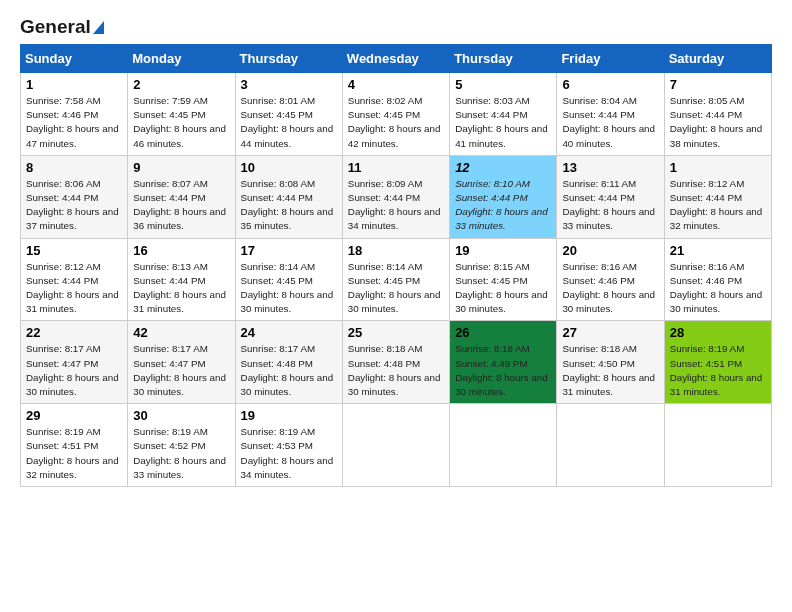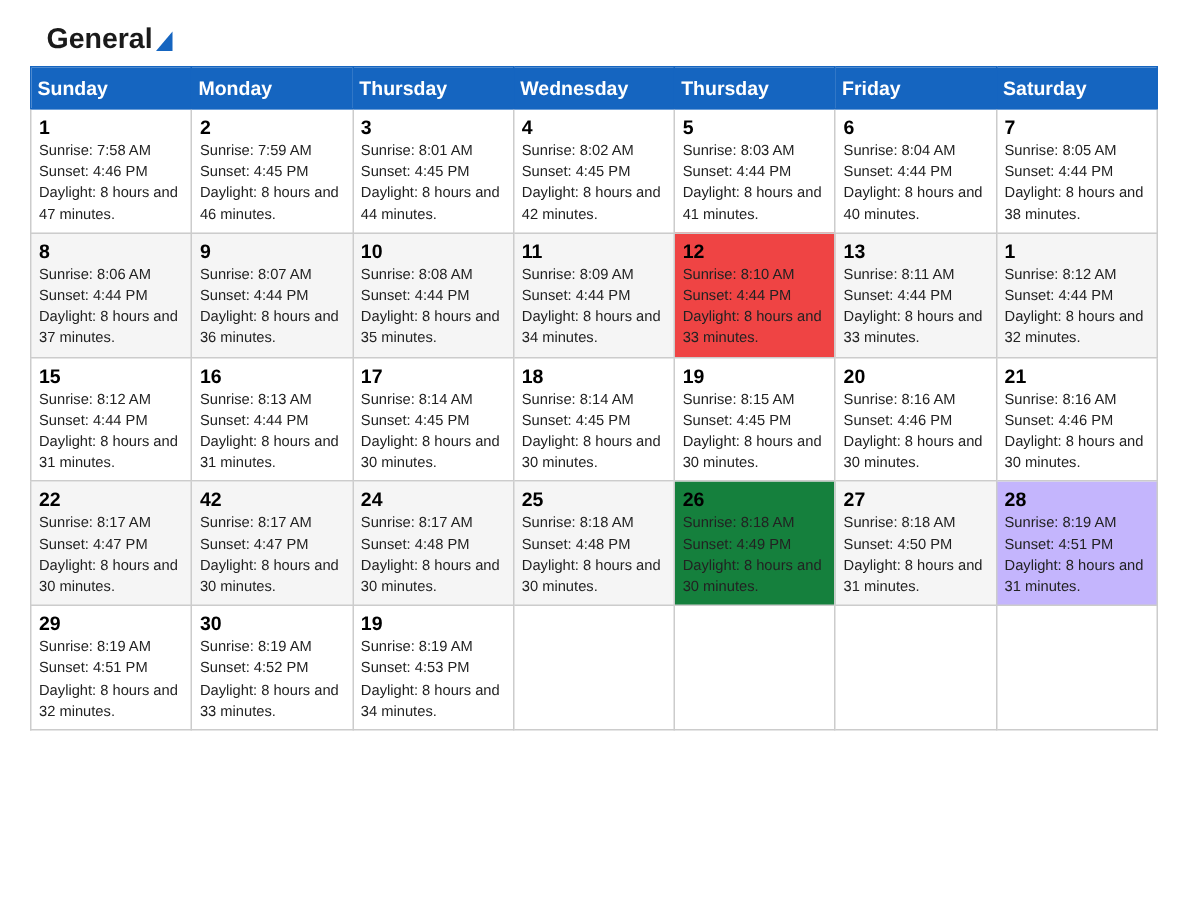--- a/index.html
+++ b/index.html
@@ -13,21 +13,20 @@
     .header {
       display: flex;
       justify-content: space-between;
       align-items: flex-start;
       margin-bottom: 10px;
     }
     .logo {
       display: flex;
       flex-direction: column;
       align-items: flex-start;
-      margin-left: 11px;
     }
     .title-block { text-align: right; }
     .month-title {
       font-size: 36px;
       font-weight: bold;
       color: #1a1a1a;
     }
     .location {
       font-size: 14px;
       color: #444;
@@ -118,21 +117,21 @@
       </tr>
       <tr>
         <td style="background: rgb(245, 245, 245);"><span class="day-num">8</span>
 <span class="cell-info">Sunrise: 8:06 AM<br>Sunset: 4:44 PM<br>Daylight: 8 hours and 37 minutes.</span></td>
         <td style="background: rgb(245, 245, 245);"><span class="day-num">9</span>
 <span class="cell-info">Sunrise: 8:07 AM<br>Sunset: 4:44 PM<br>Daylight: 8 hours and 36 minutes.</span></td>
         <td style="background: rgb(245, 245, 245);"><span class="day-num">10</span>
 <span class="cell-info">Sunrise: 8:08 AM<br>Sunset: 4:44 PM<br>Daylight: 8 hours and 35 minutes.</span></td>
         <td style="background: rgb(245, 245, 245);"><span class="day-num">11</span>
 <span class="cell-info">Sunrise: 8:09 AM<br>Sunset: 4:44 PM<br>Daylight: 8 hours and 34 minutes.</span></td>
-        <td style="background: #ef4444;"><span class="day-num">12</span>
+        <td style="background: #7dd3fc; font-style: italic;"><span class="day-num">12</span>
 <span class="cell-info">Sunrise: 8:10 AM<br>Sunset: 4:44 PM<br>Daylight: 8 hours and 33 minutes.</span></td>
         <td style="background: rgb(245, 245, 245);"><span class="day-num">13</span>
 <span class="cell-info">Sunrise: 8:11 AM<br>Sunset: 4:44 PM<br>Daylight: 8 hours and 33 minutes.</span></td>
         <td style="background: rgb(245, 245, 245);"><span class="day-num">1</span>
 <span class="cell-info">Sunrise: 8:12 AM<br>Sunset: 4:44 PM<br>Daylight: 8 hours and 32 minutes.</span></td>
       </tr>
       <tr>
         <td><span class="day-num">15</span>
 <span class="cell-info">Sunrise: 8:12 AM<br>Sunset: 4:44 PM<br>Daylight: 8 hours and 31 minutes.</span></td>
         <td><span class="day-num">16</span>
@@ -154,21 +153,21 @@
         <td style="background: rgb(245, 245, 245);"><span class="day-num">42</span>
 <span class="cell-info">Sunrise: 8:17 AM<br>Sunset: 4:47 PM<br>Daylight: 8 hours and 30 minutes.</span></td>
         <td style="background: rgb(245, 245, 245);"><span class="day-num">24</span>
 <span class="cell-info">Sunrise: 8:17 AM<br>Sunset: 4:48 PM<br>Daylight: 8 hours and 30 minutes.</span></td>
         <td style="background: rgb(245, 245, 245);"><span class="day-num">25</span>
 <span class="cell-info">Sunrise: 8:18 AM<br>Sunset: 4:48 PM<br>Daylight: 8 hours and 30 minutes.</span></td>
         <td style="background: #15803d;"><span class="day-num">26</span>
 <span class="cell-info">Sunrise: 8:18 AM<br>Sunset: 4:49 PM<br>Daylight: 8 hours and 30 minutes.</span></td>
         <td style="background: rgb(245, 245, 245);"><span class="day-num">27</span>
 <span class="cell-info">Sunrise: 8:18 AM<br>Sunset: 4:50 PM<br>Daylight: 8 hours and 31 minutes.</span></td>
-        <td style="background: #c4b5fd;"><span class="day-num">28</span>
+        <td style="background: #84cc16;"><span class="day-num">28</span>
 <span class="cell-info">Sunrise: 8:19 AM<br>Sunset: 4:51 PM<br>Daylight: 8 hours and 31 minutes.</span></td>
       </tr>
       <tr>
         <td><span class="day-num">29</span>
 <span class="cell-info">Sunrise: 8:19 AM<br>Sunset: 4:51 PM<br>Daylight: 8 hours and 32 minutes.</span></td>
         <td><span class="day-num">30</span>
 <span class="cell-info">Sunrise: 8:19 AM<br>Sunset: 4:52 PM<br>Daylight: 8 hours and 33 minutes.</span></td>
         <td><span class="day-num">19</span>
 <span class="cell-info">Sunrise: 8:19 AM<br>Sunset: 4:53 PM<br>Daylight: 8 hours and 34 minutes.</span></td>
         <td class="empty"></td>

